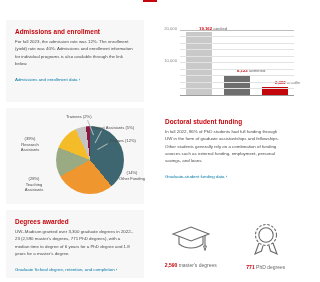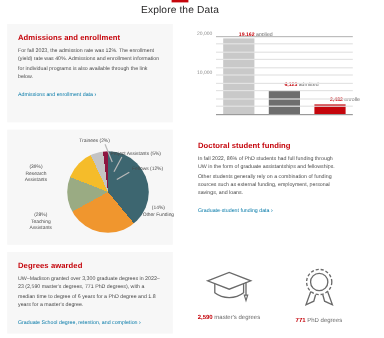--- a/index.html
+++ b/index.html
@@ -55,21 +55,20 @@
   .stat-text{margin-top:8px;font-size:5px;color:#6a6a6a;white-space:nowrap;}
   .stat-text .n{color:#c5050c;font-weight:bold;}
 </style>
 </head>
 <body>
 
 <div class="page">
 
   <div class="header">
     <div class="header-accent"></div>
-    <div class="page-title">Explore the Data</div>
   </div>
 
   <div class="grid">
 
     <div class="cell">
       <div class="panel">
         <div class="sec-title">Admissions and enrollment</div>
         <p class="sec-body">For fall 2023, the admission rate was 12%. The enrollment (yield) rate was 40%. Admissions and enrollment information for individual programs is also available through the link below.</p>
         <a class="sec-link" href="#">Admissions and enrollment data ›</a>
       </div>

